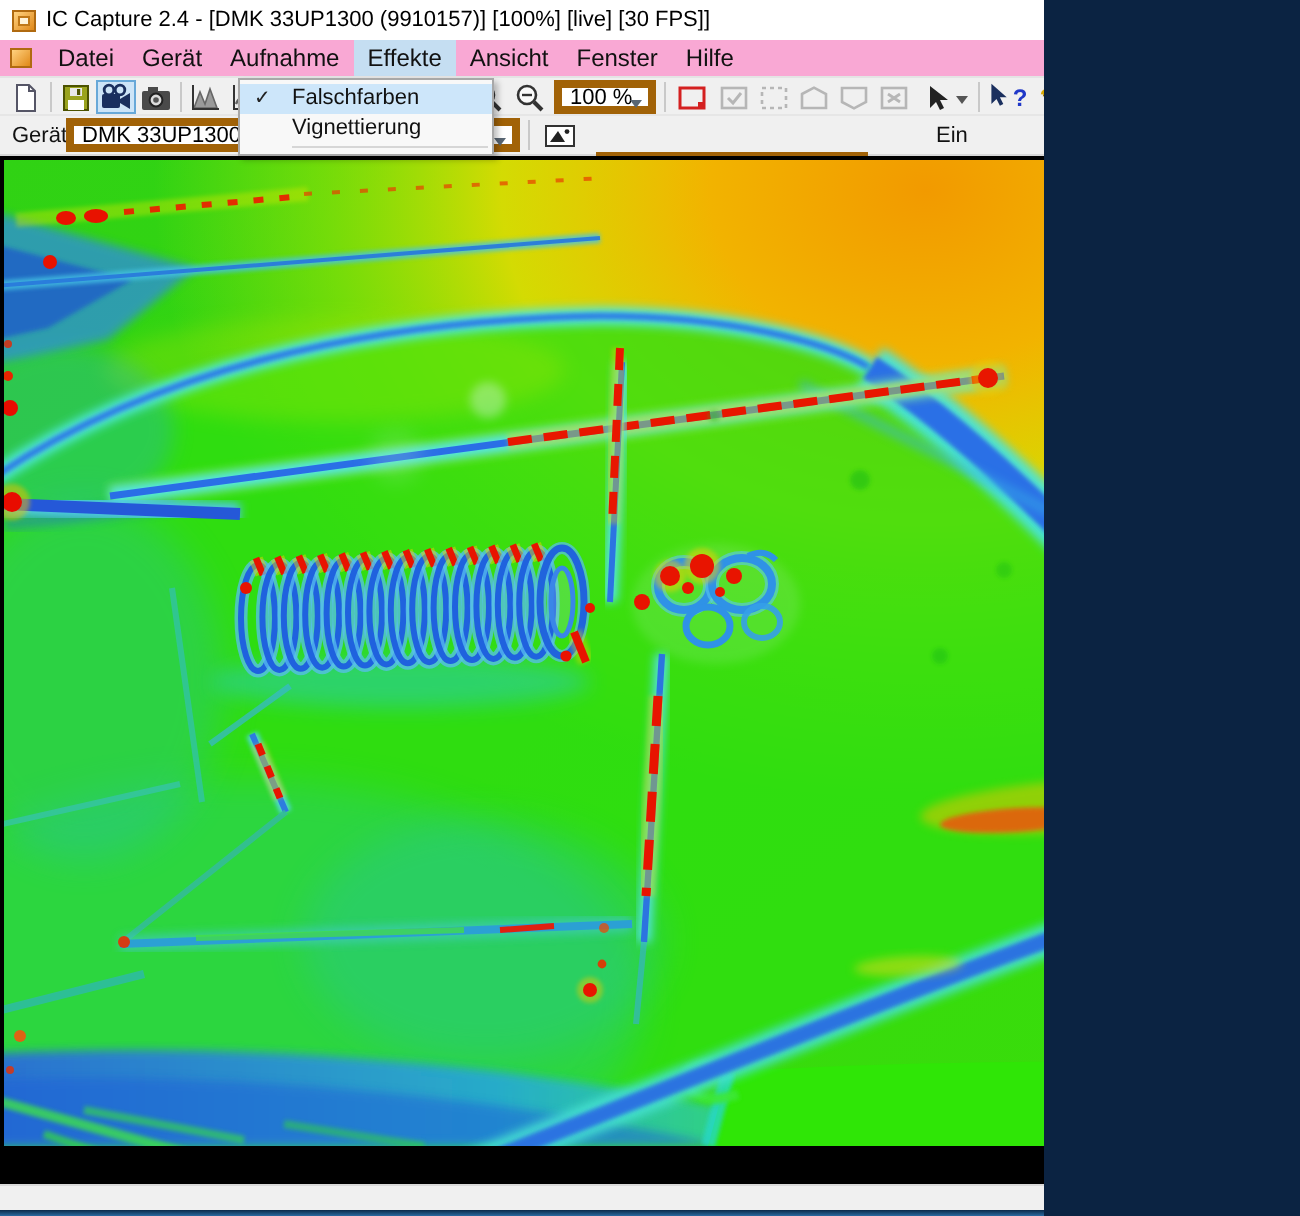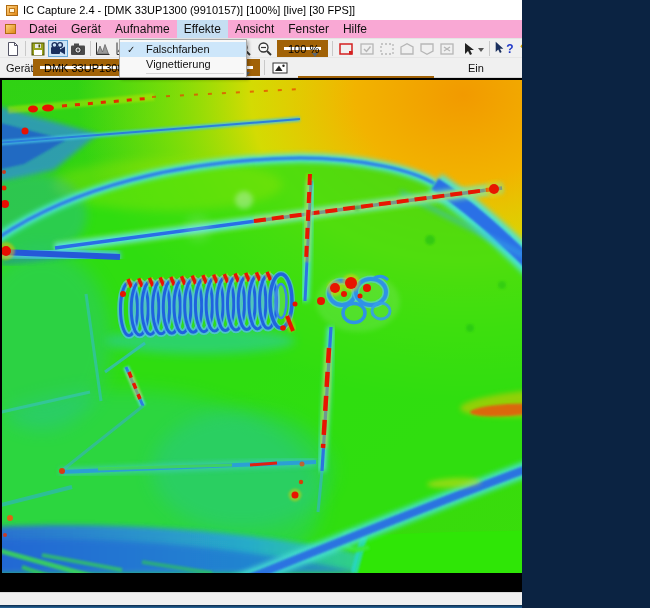--- a/index.html
+++ b/index.html
@@ -36,21 +36,21 @@
            border:1px solid #555;border-bottom:none;border-left:none;}
   
   .tb{position:absolute;left:0;width:650px;height:19px;background:#f0f0f0;}
   .tb1{top:39px;border-bottom:1px solid #e6e6e6;}
   .tb2{top:58px;height:20px;border-bottom:1px solid #d8d8d8;}
   .tb > *{position:absolute;top:1px;}
   .tb-btn{width:20px;height:17px;display:flex;align-items:center;justify-content:center;
           border:1px solid transparent;}
   .tb-btn.pressed{background:#cde4f7;border-color:#68a8d8;}
   .vsep{width:1px;height:15px;background:#c9c9c9;top:2px;}
-  .combo{height:17px;background:#fff;border:7px solid #a16207;display:flex;align-items:center;
+  .combo{height:17px;background:#fff;border:4px solid #a16207;display:flex;align-items:center;
          font-size:11px;color:#000;padding-left:4px;position:relative;}
   .combo .chev{position:absolute;right:3px;top:6px;width:0;height:0;
          border:3.5px solid transparent;border-top:4px solid #596673;}
   .combo.disabled{background:#f0f0f0;color:#8a8a8a;border-color:#bcbcbc;}
   .tb-label{font-size:11px;color:#111;top:4px;}
   .qmark-blue{color:#2038c8;font-weight:bold;font-size:12px;margin-left:1px;}
   .qmark-gold{color:#d8a800;font-weight:bold;font-size:14px;text-shadow:1px 1px 0 #8a6a00;}
   
   .dropdown{position:absolute;left:119px;top:39px;width:128px;background:#f8f8f8;
             border:1px solid #a8a8a8;box-shadow:2px 2px 3px rgba(0,0,0,.25);z-index:50;

